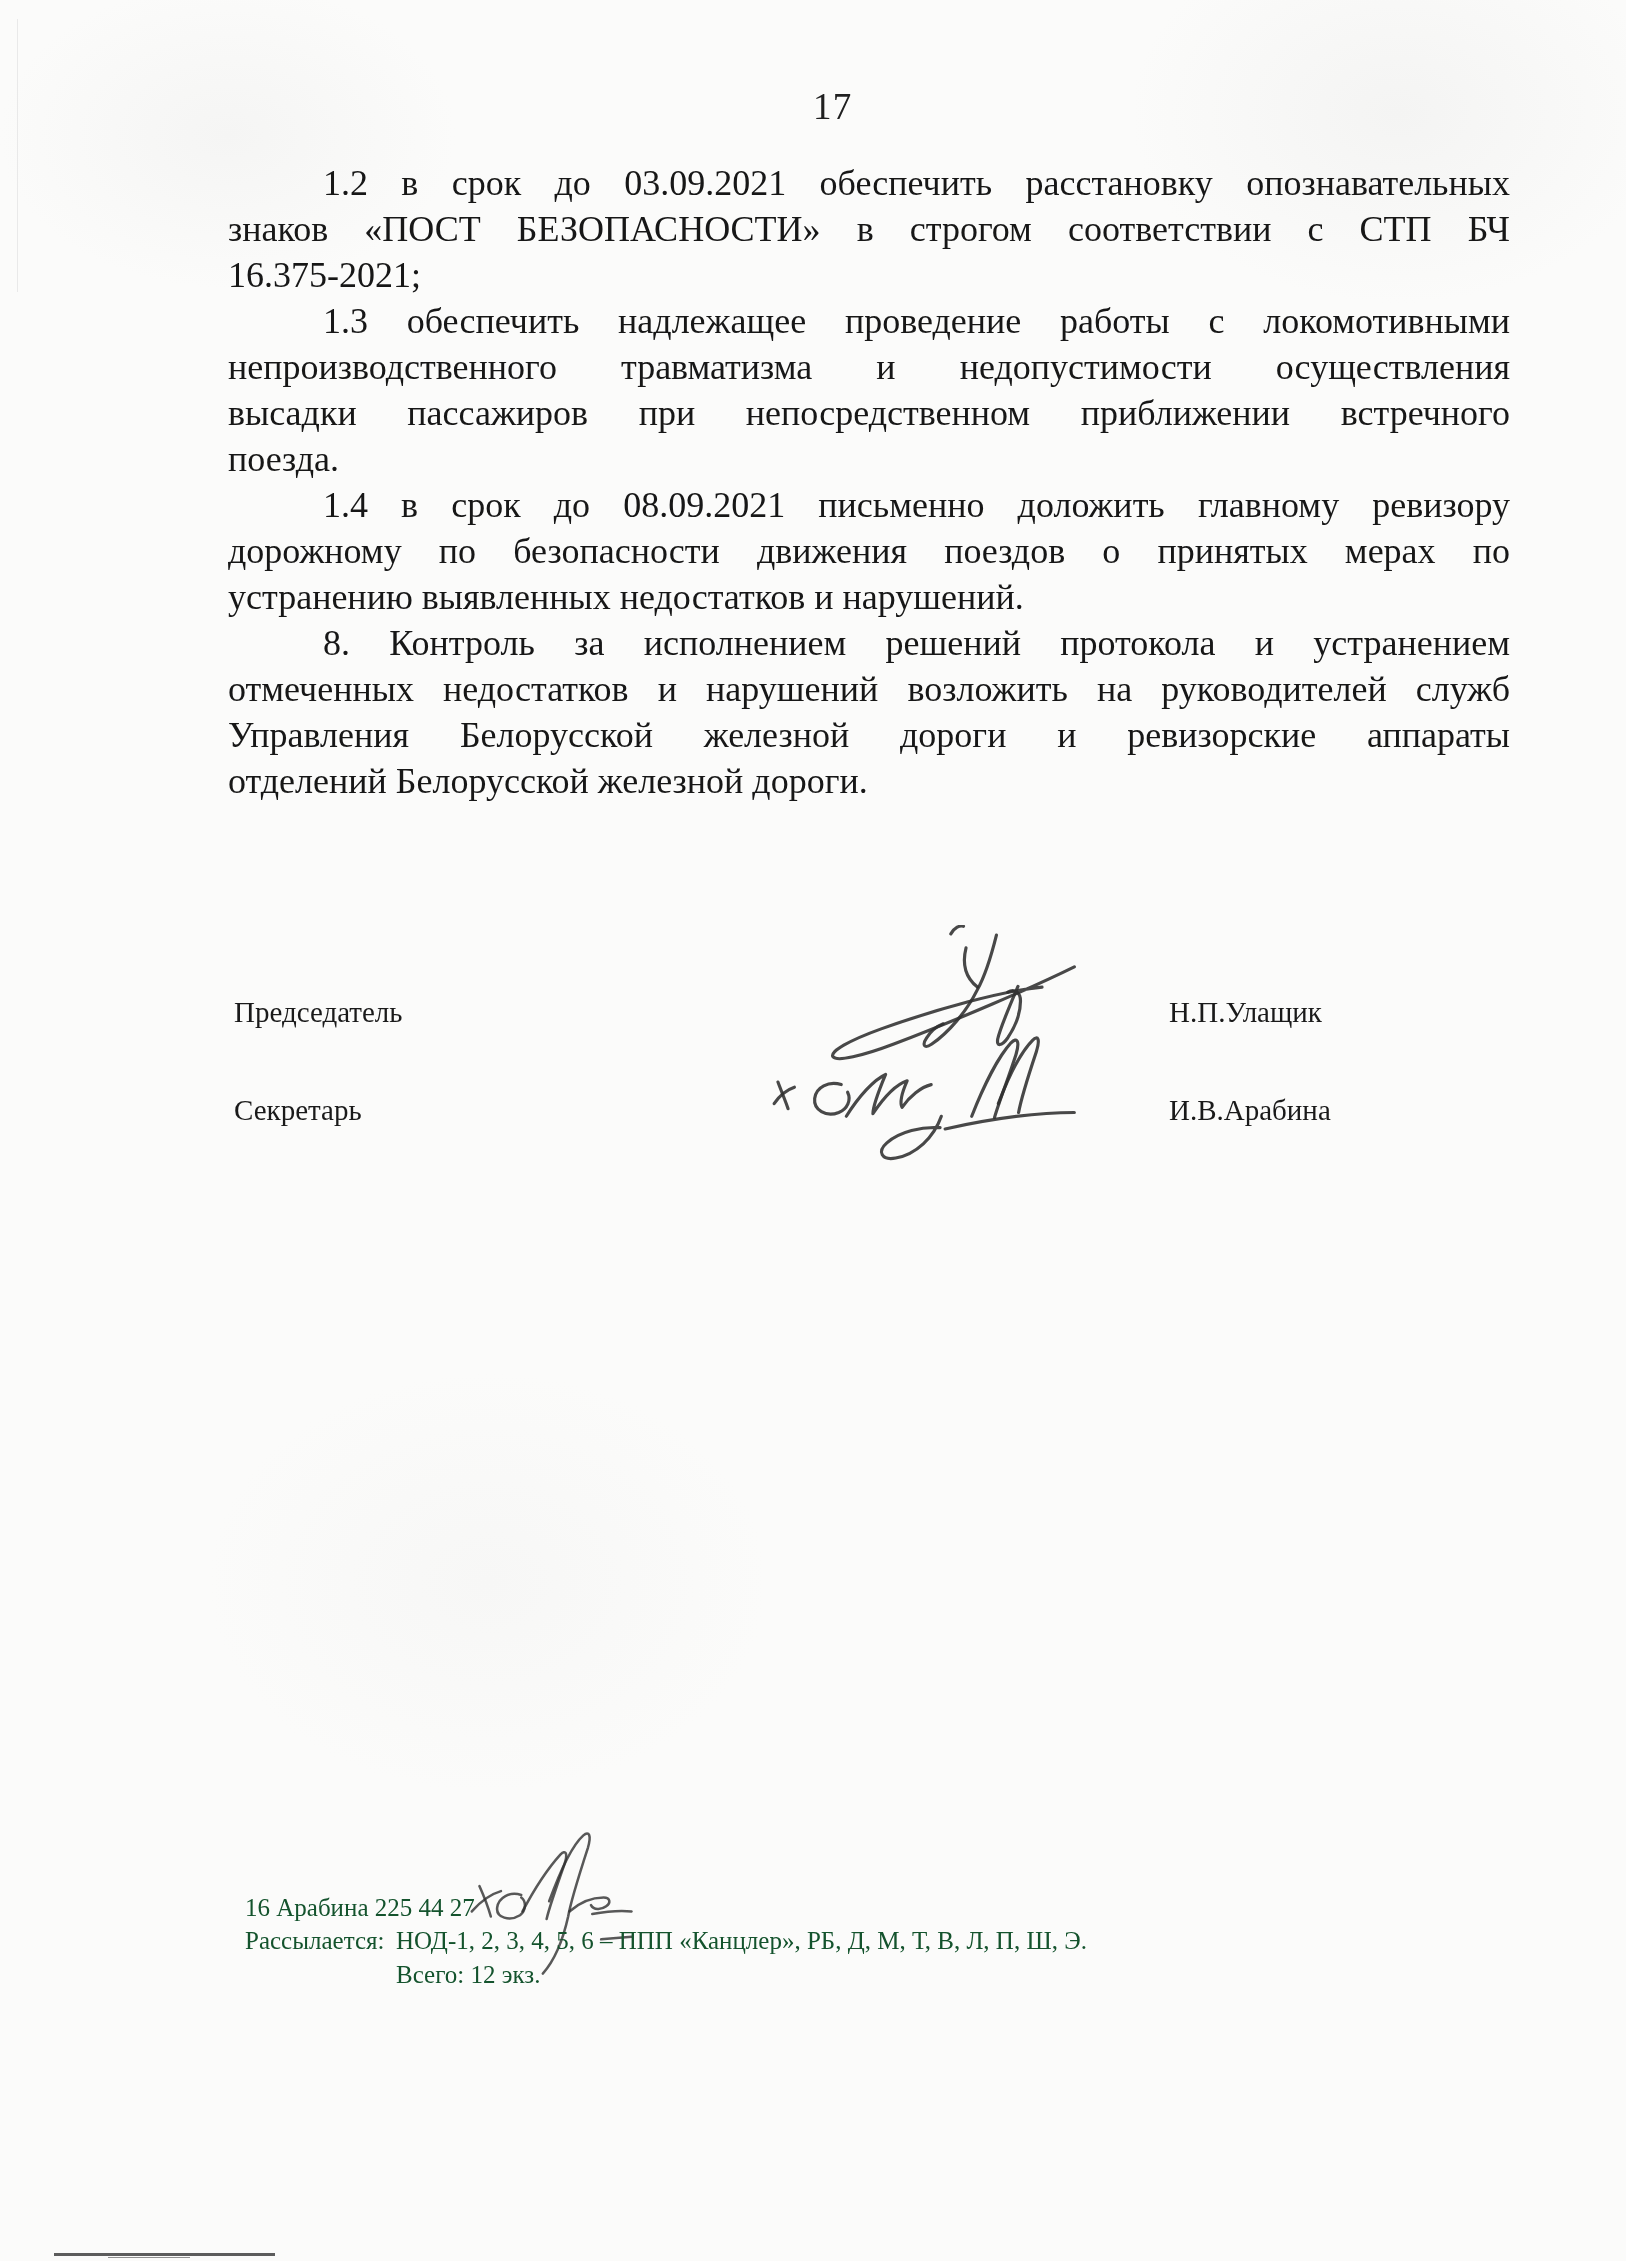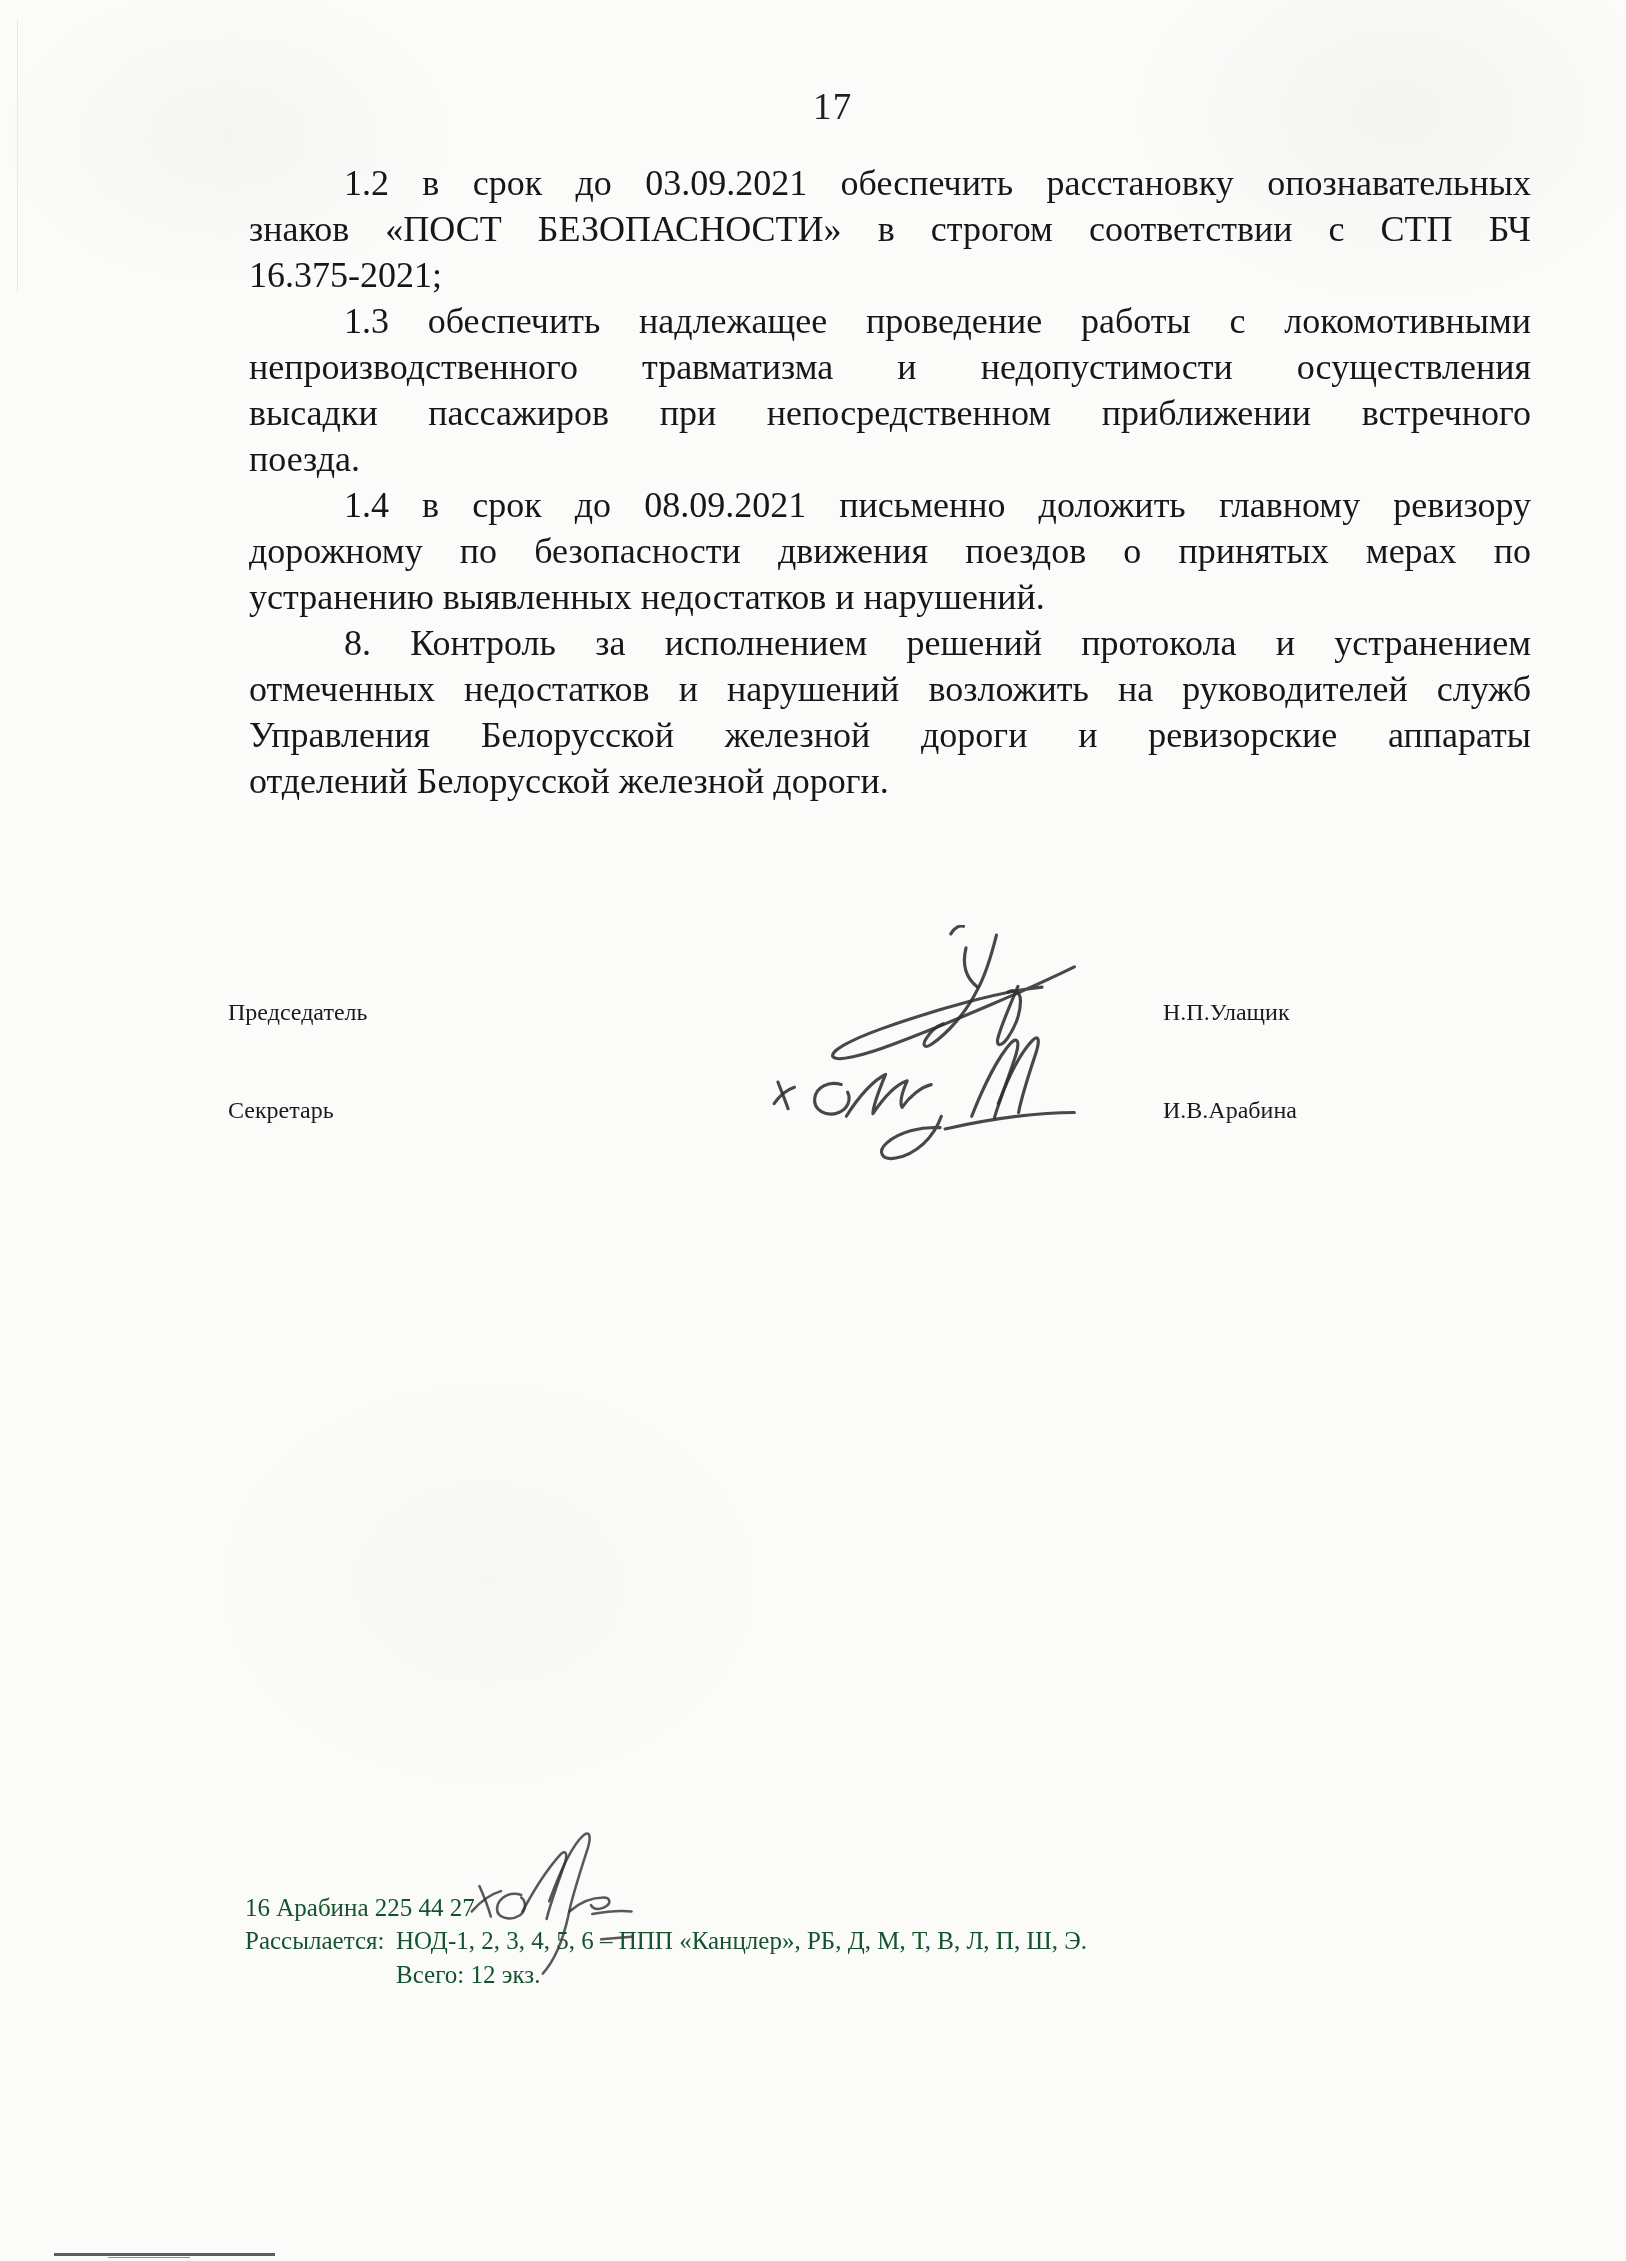--- a/index.html
+++ b/index.html
@@ -11,29 +11,29 @@
       radial-gradient(507px 380px at 30% 70%, #f7f7f6 0%, rgba(247,247,246,0) 55%),
       #fbfbfa;
     font-family:"Liberation Serif","DejaVu Serif",serif;
     color:#1c1c1c;
   }
   .page-number{
     position:absolute;top:85px;left:813px;width:127px;
     text-align:left;font-size:37px;letter-spacing:1.3px;color:#202020;
   }
   .body-text{
-    position:absolute;left:249px;top:160px;width:1282px;
+    position:absolute;left:228px;top:160px;width:1282px;
     font-size:36px;line-height:46px;color:#171717;
   }
   .bline{text-align:justify;text-align-last:justify;text-justify:inter-word}
   .bline.ind{text-indent:95px}
   .bline.last{text-align:left;text-align-last:left}
   .signoff-row{
-    position:absolute;left:228px;width:1282px;height:46px;
-    font-size:24px;line-height:46px;color:#1a1a1a;
+    position:absolute;left:234px;width:1282px;height:46px;
+    font-size:29px;line-height:46px;color:#1a1a1a;
   }
   .signoff-row .name{position:absolute;left:935px;top:0;white-space:nowrap}
   .sig-svg{position:absolute}
   .sig-stroke{fill:none;stroke:#2f2f2f;stroke-width:5;stroke-linecap:round;stroke-linejoin:round;opacity:.88}
   .sig-stroke.thin{stroke-width:4;opacity:.8}
   .footer-line{
     position:absolute;left:245px;font-size:25px;line-height:30px;
     color:#14532d;white-space:nowrap;
   }
   .footer-label{display:inline-block;width:151px}

